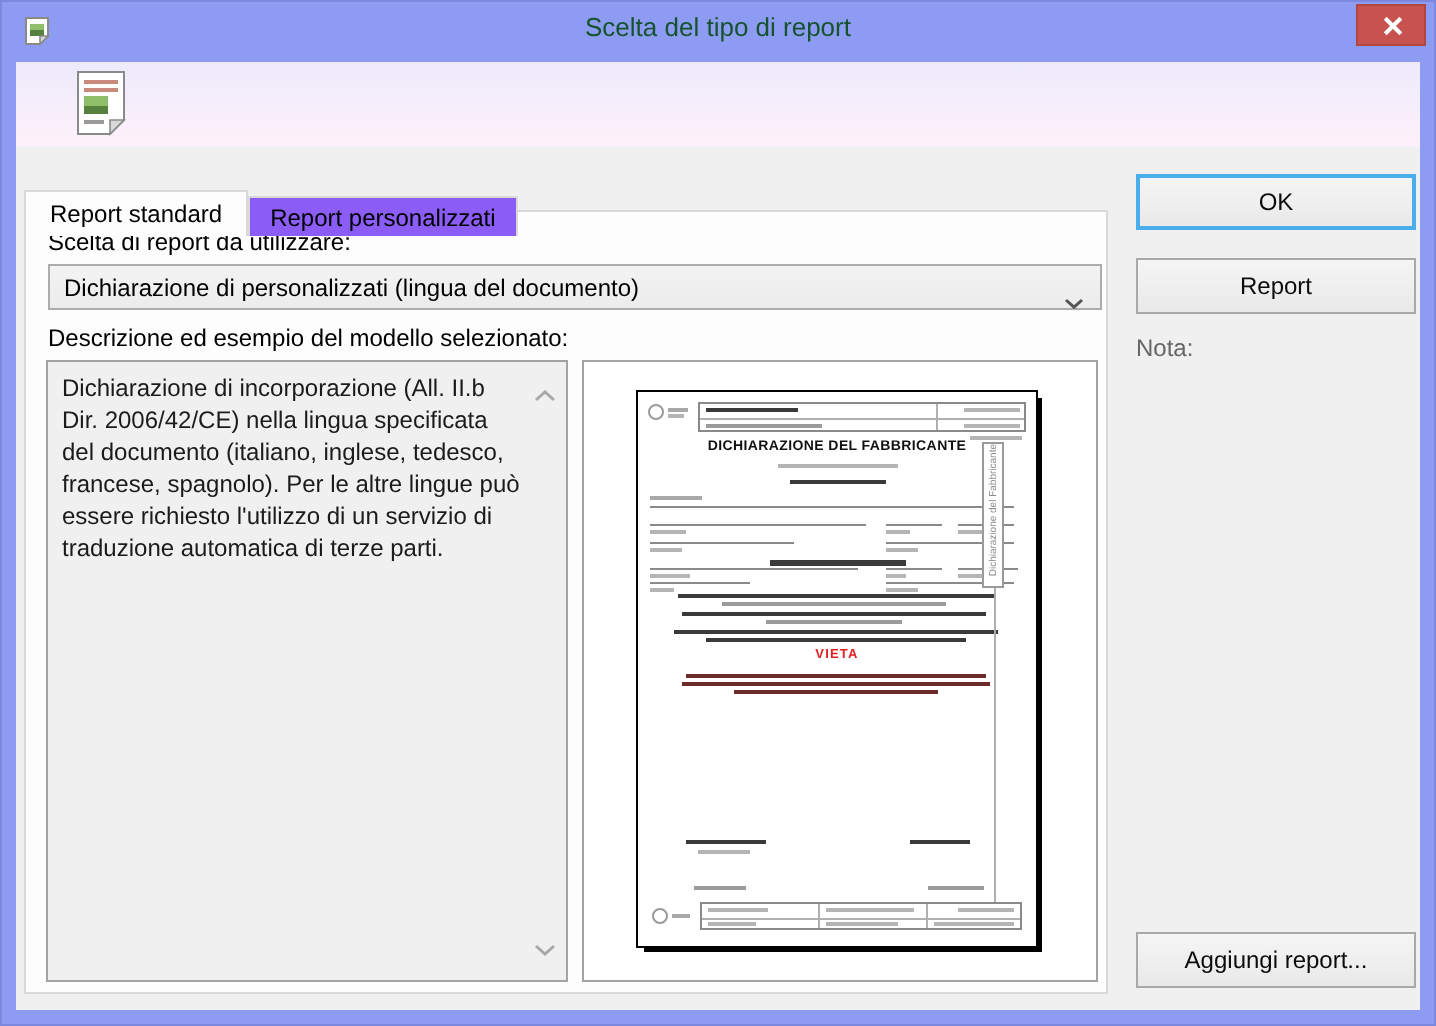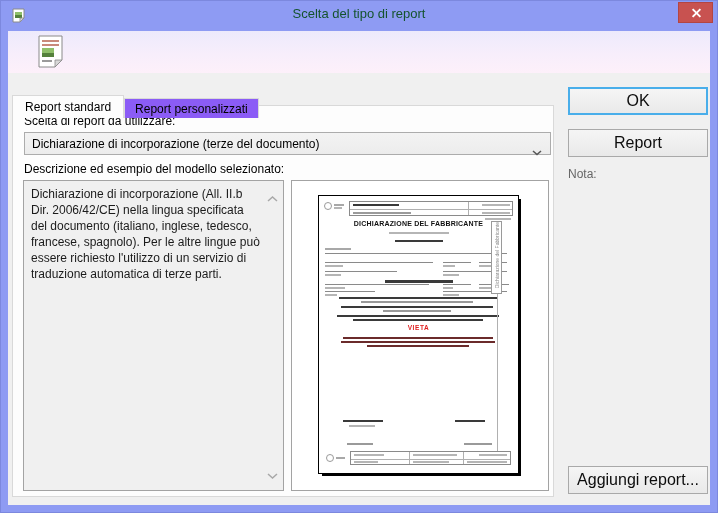--- a/index.html
+++ b/index.html
@@ -69,21 +69,21 @@
   .doc-div-v{position:absolute;top:0;bottom:0;width:1px;background:#b0b0b0;}
   .doc-logo{position:absolute;width:8px;height:8px;border:1px solid #9a9a9a;border-radius:50%;}
   .doc-side{position:absolute;left:172px;top:25px;width:11px;height:73px;
     border:1px solid #9a9a9a;background:#fff;overflow:hidden;}
   .doc-side span{display:block;writing-mode:vertical-rl;transform:rotate(180deg);
     font-size:5px;color:#8a8a8a;white-space:nowrap;line-height:9px;margin-left:1px;}
   .doc-vline{position:absolute;left:178px;top:98px;width:1px;height:157px;background:#b0b0b0;}
   
   .btn{position:absolute;left:560px;width:140px;height:28px;
     background:linear-gradient(180deg,#f5f5f5,#e9e9e9);border:1px solid #a9a9a9;
-    font-size:16px;color:#0c0c0c;display:flex;align-items:center;justify-content:center;cursor:pointer;}
+    font-size:12px;color:#0c0c0c;display:flex;align-items:center;justify-content:center;cursor:pointer;}
   .btn-ok{top:14px;border:2px solid #49aeea;}
   .btn-cancel{top:56px;}
   .btn-help{top:351px;}
   .btn-add{top:393px;}
   .note{position:absolute;left:560px;top:93px;width:148px;
     font-size:12px;line-height:17px;color:#666;}
 </style>
 </head>
 <body>
 
@@ -127,21 +127,21 @@
       <div class="tab inactive">
         <span>Report personalizzati</span>
       </div>
     </div>
 
     <div class="tabpage">
 
       <span class="lbl" style="left:11px;top:8px;">Scelta di report da utilizzare:</span>
 
       <div class="combo">
-        <span class="combo-text">Dichiarazione di incorporazione (terze del documento)</span>
+        <span class="combo-text">Dichiarazione di personalizzati (lingua del documento)</span>
         <span class="combo-arrow">
           <svg width="10" height="6" viewBox="0 0 10 6">
             <polyline points="1,1 5,4.6 9,1" fill="none" stroke="#555" stroke-width="1.5"></polyline>
           </svg>
         </span>
       </div>
 
       <span class="lbl" style="left:11px;top:56px;">Descrizione ed esempio del modello selezionato:</span>
 
       <div class="descbox">

